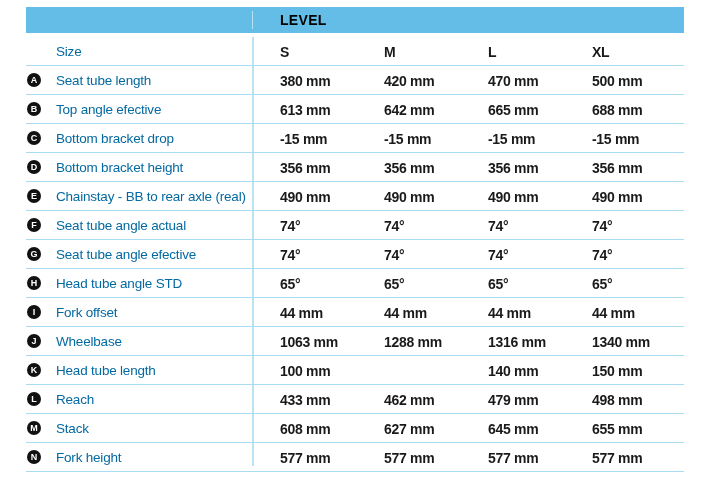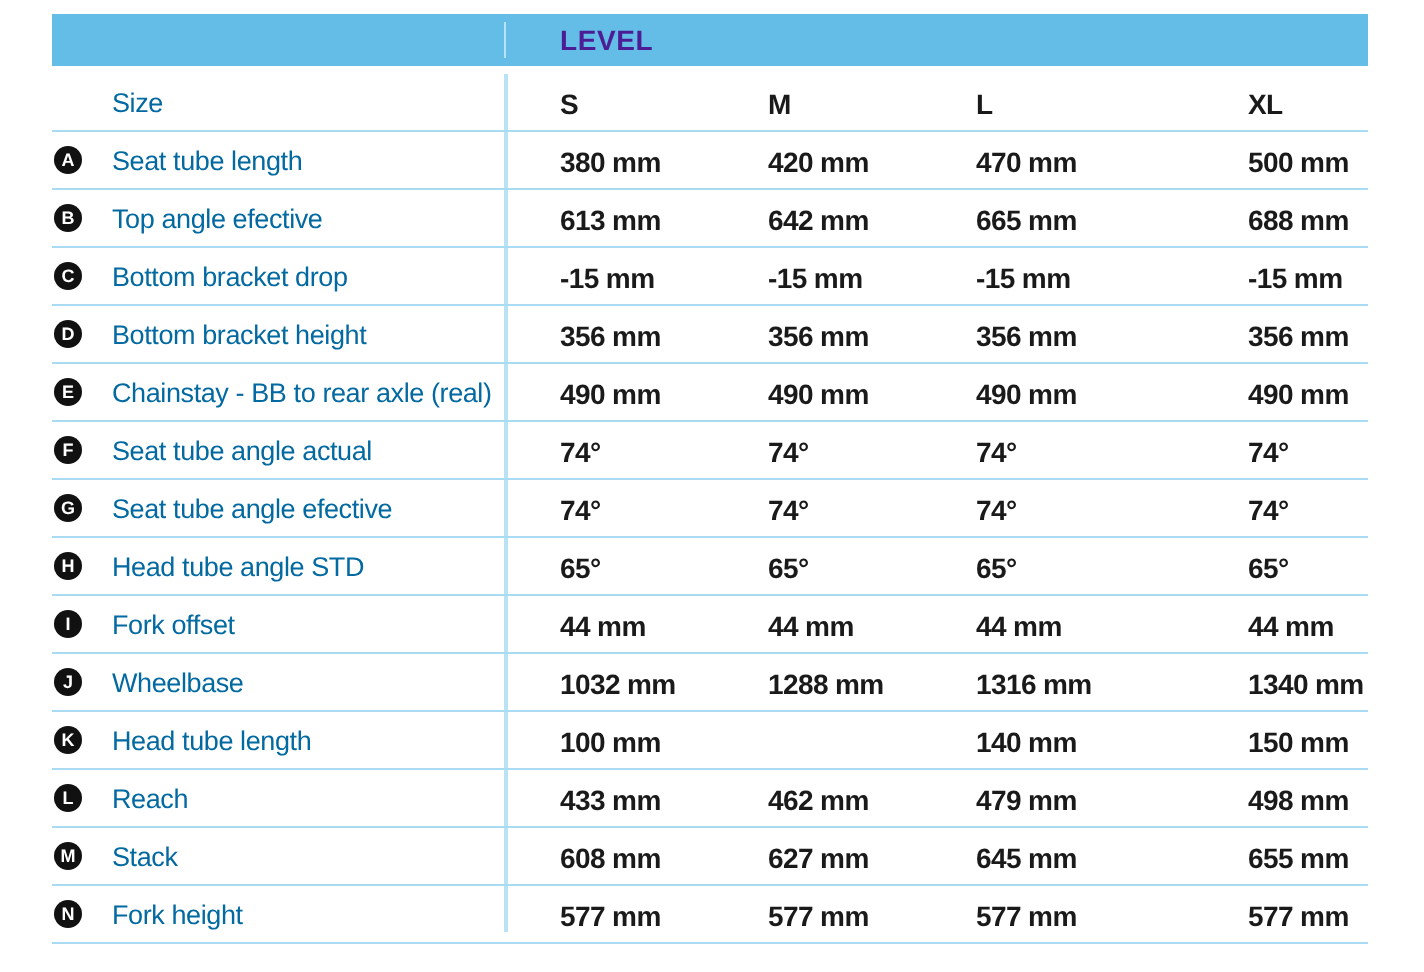--- a/index.html
+++ b/index.html
@@ -3,33 +3,33 @@
 <meta charset="utf-8">
 <style>
   html, body { margin:0; padding:0; background:#ffffff; }
   body { width:712px; height:486px; position:relative; overflow:hidden;
          font-family:"Liberation Sans", "DejaVu Sans", sans-serif; }
   .header-bar { position:absolute; left:26px; top:7px; width:658px; height:26px;
                 background:#63bde6; }
   .header-divider { position:absolute; left:252px; top:11px; width:1px; height:18px;
                     background:#b9e2f5; }
   .header-title { position:absolute; left:280px; top:7px; height:26px; line-height:27px;
-                  color:#4c1d95; font-weight:bold; font-size:14px; letter-spacing:0.3px; }
+                  color:#000000; font-weight:bold; font-size:14px; letter-spacing:0.3px; }
   .table { position:absolute; left:26px; top:37px; width:658px; }
   .row { position:relative; height:29px; border-bottom:1.5px solid #a9dbf2; box-sizing:border-box; }
   .row.size-row { height:29px; }
   .badge { position:absolute; left:1px; top:7px; width:14px; height:14px; border-radius:50%;
            background:#111111; color:#ffffff; font-size:9px; font-weight:bold;
            text-align:center; line-height:14px; }
   .label { position:absolute; left:30px; top:0; height:29px; line-height:30px;
            color:#0369a1; font-size:13.5px; white-space:nowrap; letter-spacing:-0.2px; }
   .cell { position:absolute; top:0; height:29px; line-height:31px; color:#1a1a1a;
           font-size:14px; white-space:nowrap; letter-spacing:-0.3px;font-weight:bold; }
   .size-row .cell { font-weight:bold; }
-  .c0 { left:254px; } .c1 { left:358px; } .c2 { left:462px; } .c3 { left:566px;margin-left:32px; }
+  .c0 { left:254px; } .c1 { left:358px; } .c2 { left:462px; } .c3 { left:566px; }
   .vline { position:absolute; left:252px; top:37px; width:1.5px; height:429px; background:#b9e2f5; }
 </style>
 </head>
 <body>
 
 <div class="header-bar"></div>
 <div class="header-divider"></div>
 <div class="header-title">LEVEL</div>
 
 <div class="vline"></div>
@@ -111,21 +111,21 @@
         <span class="badge">I</span>
         <span class="label">Fork offset</span>
         <span class="cell c0">44 mm</span>
         <span class="cell c1">44 mm</span>
         <span class="cell c2">44 mm</span>
         <span class="cell c3">44 mm</span>
       </div>
       <div class="row">
         <span class="badge">J</span>
         <span class="label">Wheelbase</span>
-        <span class="cell c0">1032 mm</span>
+        <span class="cell c0">1063 mm</span>
         <span class="cell c1">1288 mm</span>
         <span class="cell c2">1316 mm</span>
         <span class="cell c3">1340 mm</span>
       </div>
       <div class="row">
         <span class="badge">K</span>
         <span class="label">Head tube length</span>
         <span class="cell c0">100 mm</span>
         <span class="cell c2">140 mm</span>
         <span class="cell c3">150 mm</span>

